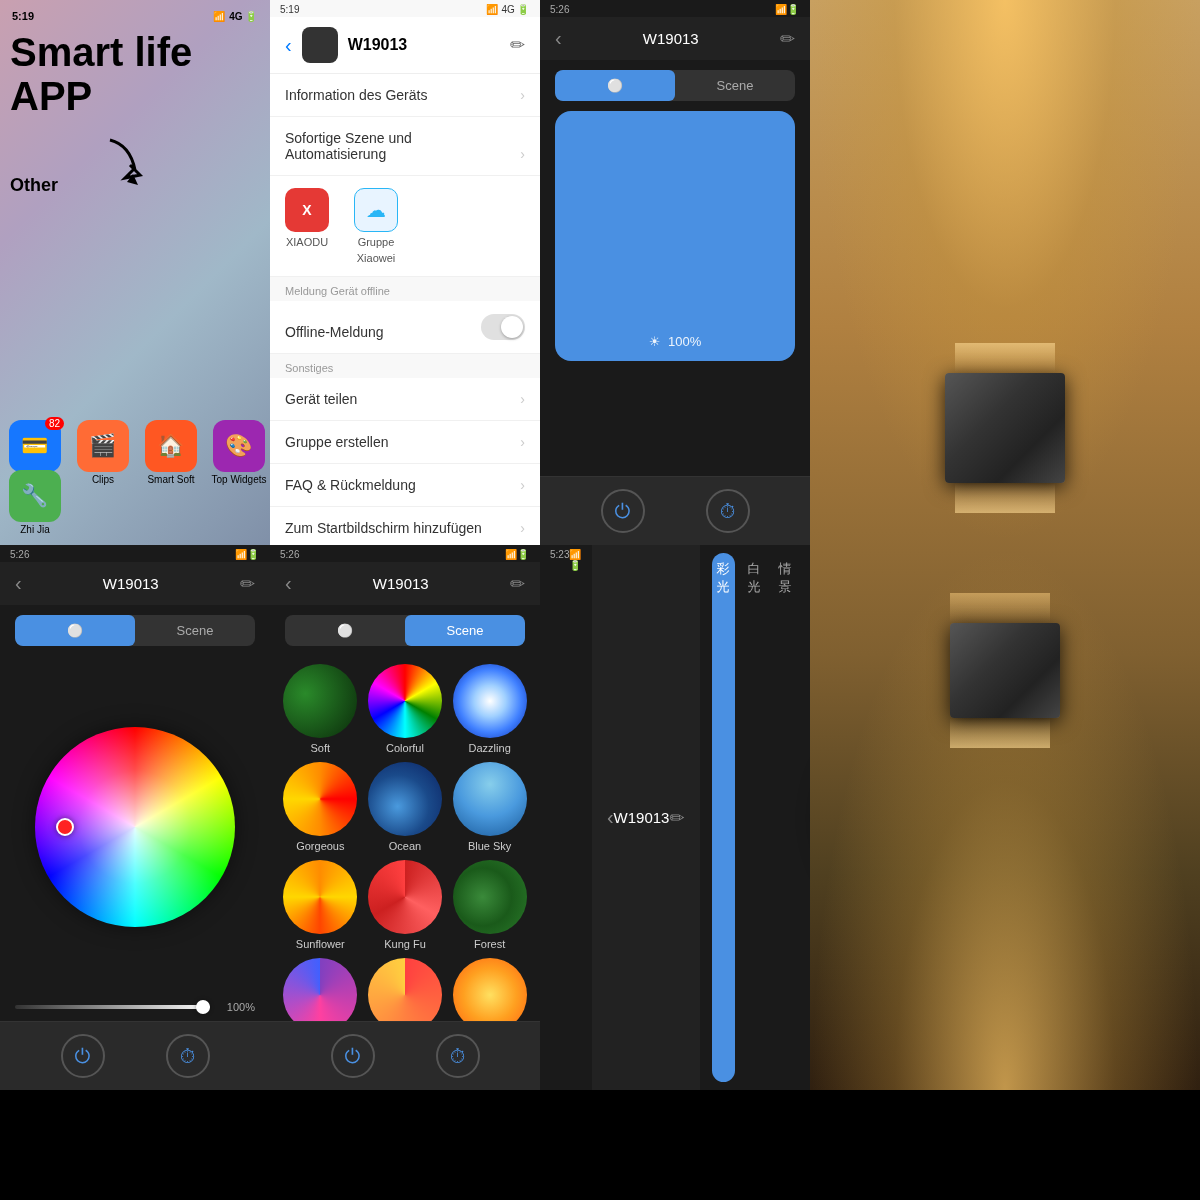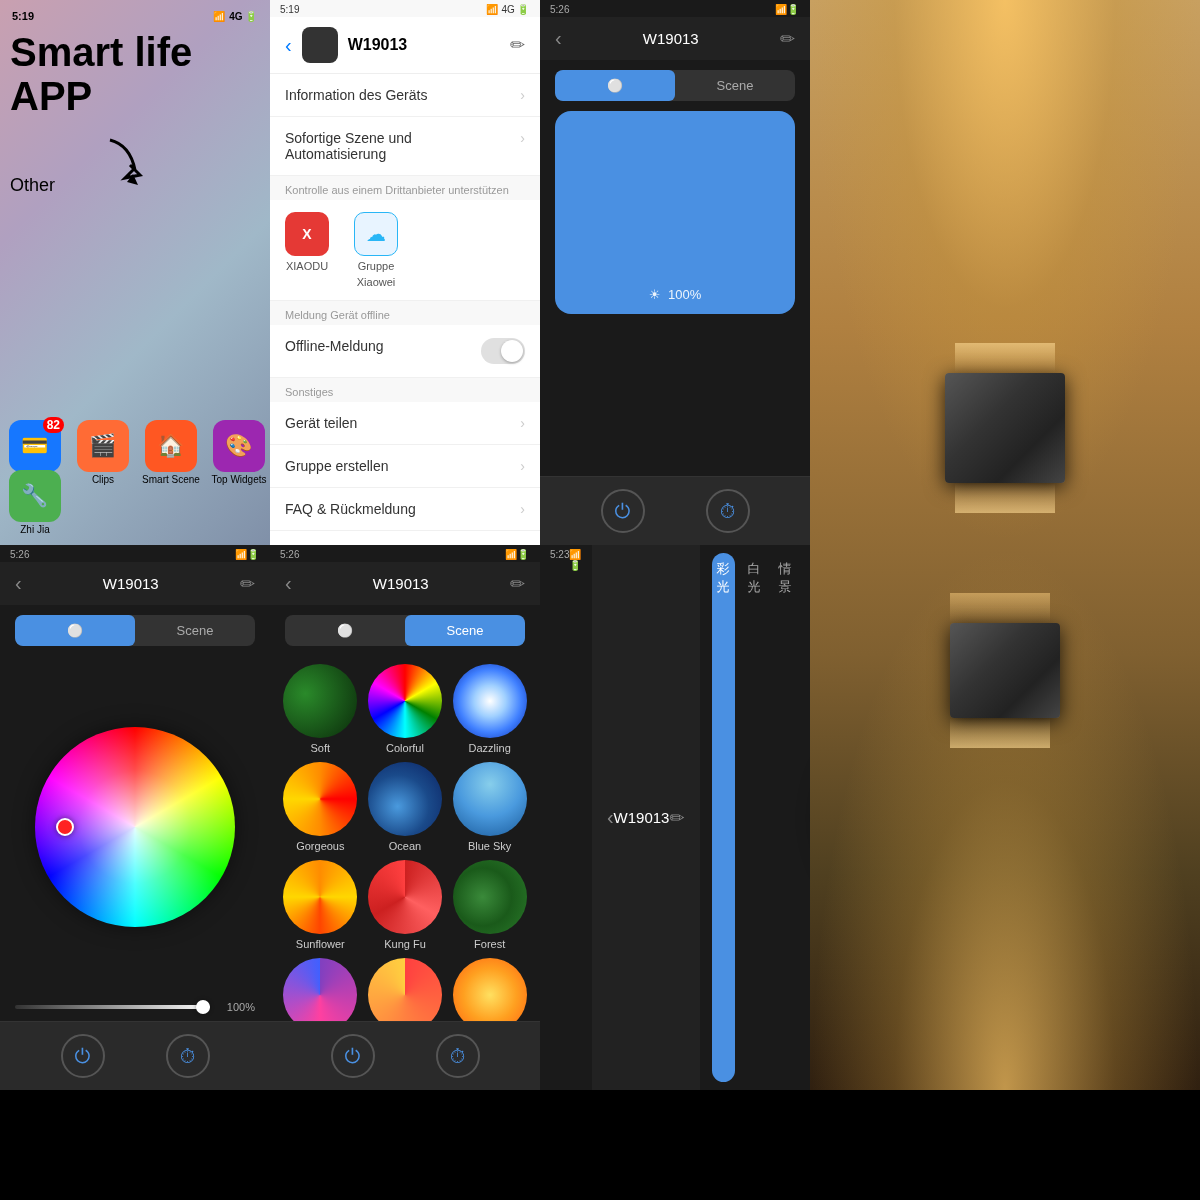--- a/index.html
+++ b/index.html
@@ -46,21 +46,21 @@
       position: absolute;
       top: 130px;
       left: 100px;
     }
     .arrow-svg { width: 60px; height: 60px; }
     .other-label {
       position: absolute;
       top: 175px;
       left: 10px;
       font-size: 18px;
-      font-weight: 400;
+      font-weight: 700;
       color: #000;
     }
     .app-grid {
       position: absolute;
       bottom: 60px;
       left: 5px;
       display: grid;
       grid-template-columns: repeat(4, 60px);
       gap: 8px;
     }
@@ -74,23 +74,23 @@
       font-size: 22px;
       position: relative;
     }
     .app-icon .badge {
       position: absolute;
       top: -3px;
       right: -3px;
       background: red;
       color: white;
       border-radius: 8px;
-      font-size: 12px;
+      font-size: 10px;
       padding: 1px 4px;
-      font-weight: bold;
+      font-weight: normal;
     }
     .app-label { font-size: 10px; color: #000; text-align: center; margin-top: 2px; }
     .app-cell { display: flex; flex-direction: column; align-items: center; }
     .second-row {
       position: absolute;
       bottom: 10px;
       left: 5px;
       display: grid;
       grid-template-columns: repeat(4, 60px);
       gap: 8px;
@@ -115,21 +115,21 @@
       width: 36px; height: 36px;
       background: #333;
       border-radius: 8px;
     }
     .settings-title { font-size: 16px; font-weight: 600; flex: 1; }
     .edit-icon { font-size: 18px; color: #666; }
     .back-btn { font-size: 20px; color: #007aff; }
     .settings-list { overflow-y: auto; }
     .settings-item {
       display: flex;
-      align-items: flex-start;
+      align-items: flex-end;
       padding: 13px 15px;
       border-bottom: 1px solid #f0f0f0;
       cursor: pointer;
     }
     .settings-item-label { flex: 1; font-size: 14px; color: #333; }
     .settings-item-arrow { font-size: 14px; color: #ccc; margin-left: 5px; }
     .settings-section-header {
       padding: 8px 15px 4px;
       font-size: 11px;
       color: #999;
@@ -201,21 +201,21 @@
     }
     .tab-btn.active {
       background: #4a90e2;
       color: #fff;
       border-radius: 6px;
     }
     .light-card {
       margin: 0 15px;
       background: #4a90e2;
       border-radius: 16px;
-      height: 203px;
+      height: 250px;
       display: flex;
       align-items: flex-end;
       justify-content: center;
       padding-bottom: 12px;
     }
     .brightness-display {
       color: rgba(255,255,255,0.9);
       font-size: 13px;
       text-align: center;
     }
@@ -498,21 +498,21 @@
     <div class="app-cell">
       <div class="app-icon" style="background:#ff6b35;">
         <span>🎬</span>
       </div>
       <div class="app-label">Clips</div>
     </div>
     <div class="app-cell">
       <div class="app-icon" style="background:#ff5722;">
         <span>🏠</span>
       </div>
-      <div class="app-label">Smart Scene</div>
+      <div class="app-label">Smart Soft</div>
     </div>
     <div class="app-cell">
       <div class="app-icon" style="background:#9c27b0;">
         <span>🎨</span>
       </div>
       <div class="app-label">Top Widgets</div>
     </div>
   </div>
   <div class="second-row">
     <div class="app-cell">
@@ -536,23 +536,20 @@
     <span class="edit-icon">✏</span>
   </div>
   <div class="settings-list">
     <div class="settings-item">
       <span class="settings-item-label">Information des Geräts</span>
       <span class="settings-item-arrow">›</span>
     </div>
     <div class="settings-item">
       <span class="settings-item-label">Sofortige Szene und Automatisierung</span>
       <span class="settings-item-arrow">›</span>
-    </div>
-    <div class="settings-section-header">
-      Kontrolle aus einem Drittanbieter unterstützen
     </div>
     <div class="third-party">
       <div class="third-party-item">
         <div class="third-party-logo" style="background:#e53935;">
           <span style="color:white;font-weight:bold;font-size:14px;">X</span>
         </div>
         <span class="third-party-name">XIAODU</span>
       </div>
       <div class="third-party-item">
         <div class="third-party-logo" style="background:#e8f4ff; border:1px solid #29b6f6;">

